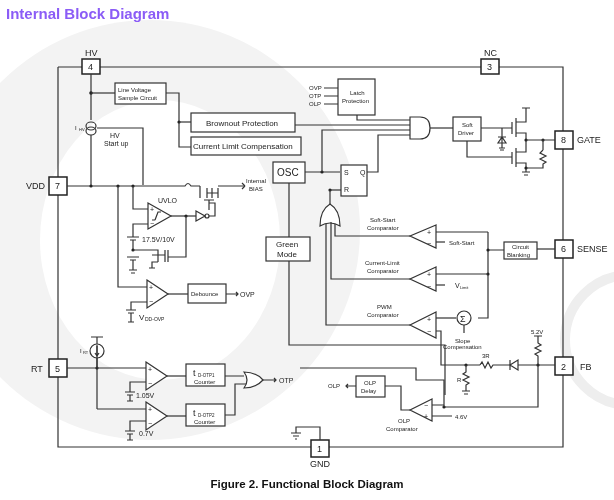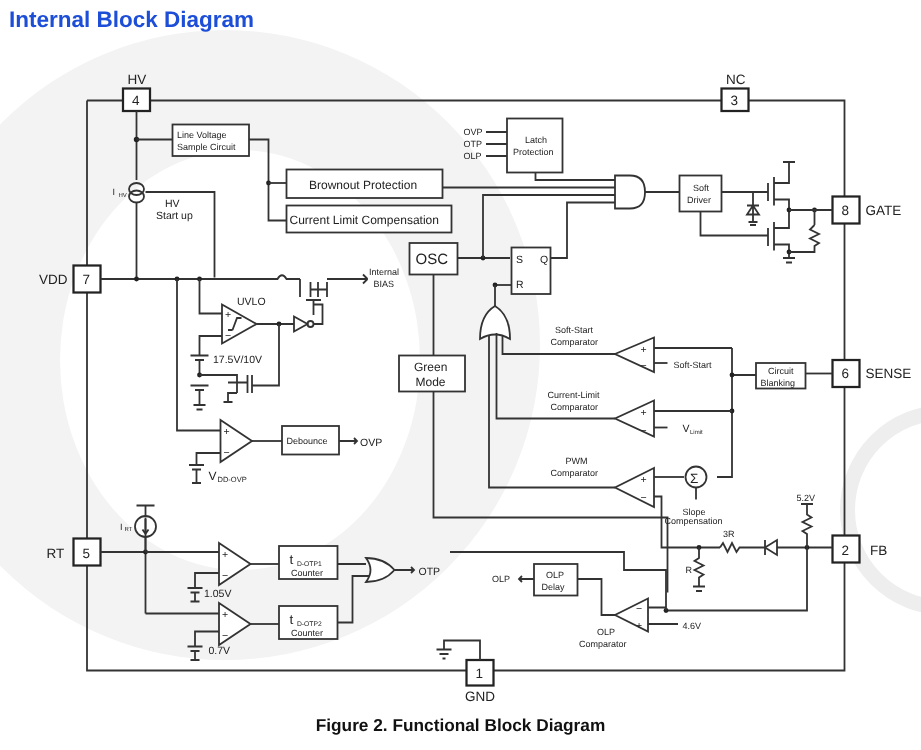--- a/index.html
+++ b/index.html
@@ -1,21 +1,21 @@
 <!DOCTYPE html>
 <html><head>
 <meta charset="utf-8">
 <style>
   html, body { margin:0; padding:0; background:#fff; }
   body { width:614px; height:500px; position:relative; overflow:hidden; font-family:"Liberation Sans", sans-serif; }
   .wm { position:absolute; border-radius:50%; background:#f3f3f3; }
   #wm1 { left:-60px; top:20px; width:420px; height:420px; }
   #wm1i { left:40px; top:100px; width:240px; height:280px; background:#fff; }
   #wm2 { left:560px; top:270px; width:120px; height:120px; background:transparent; border:10px solid #eee; }
-  h1 { position:absolute; left:6px; top:5px; margin:0; font-size:15px; font-weight:bold; color:#1d4ed8; }
+  h1 { position:absolute; left:6px; top:5px; margin:0; font-size:15px; font-weight:bold; color:#8b5cf6; }
   .caption { position:absolute; left:0; width:614px; top:478px; text-align:center; font-size:11.5px; font-weight:bold; color:#111; }
   svg { position:absolute; left:0; top:0; }
   svg text { font-family:"Liberation Sans", sans-serif; fill:#222; }
   .w { stroke:#333; stroke-width:1.2; fill:none; }
   .box { stroke:#333; stroke-width:1.2; fill:#fff; }
   .pin { stroke:#222; stroke-width:1.5; fill:#fff; }
   .dot { fill:#222; }
   .s7 { font-size:7px; }
   .s6 { font-size:6px; }
   .s8 { font-size:8px; }

